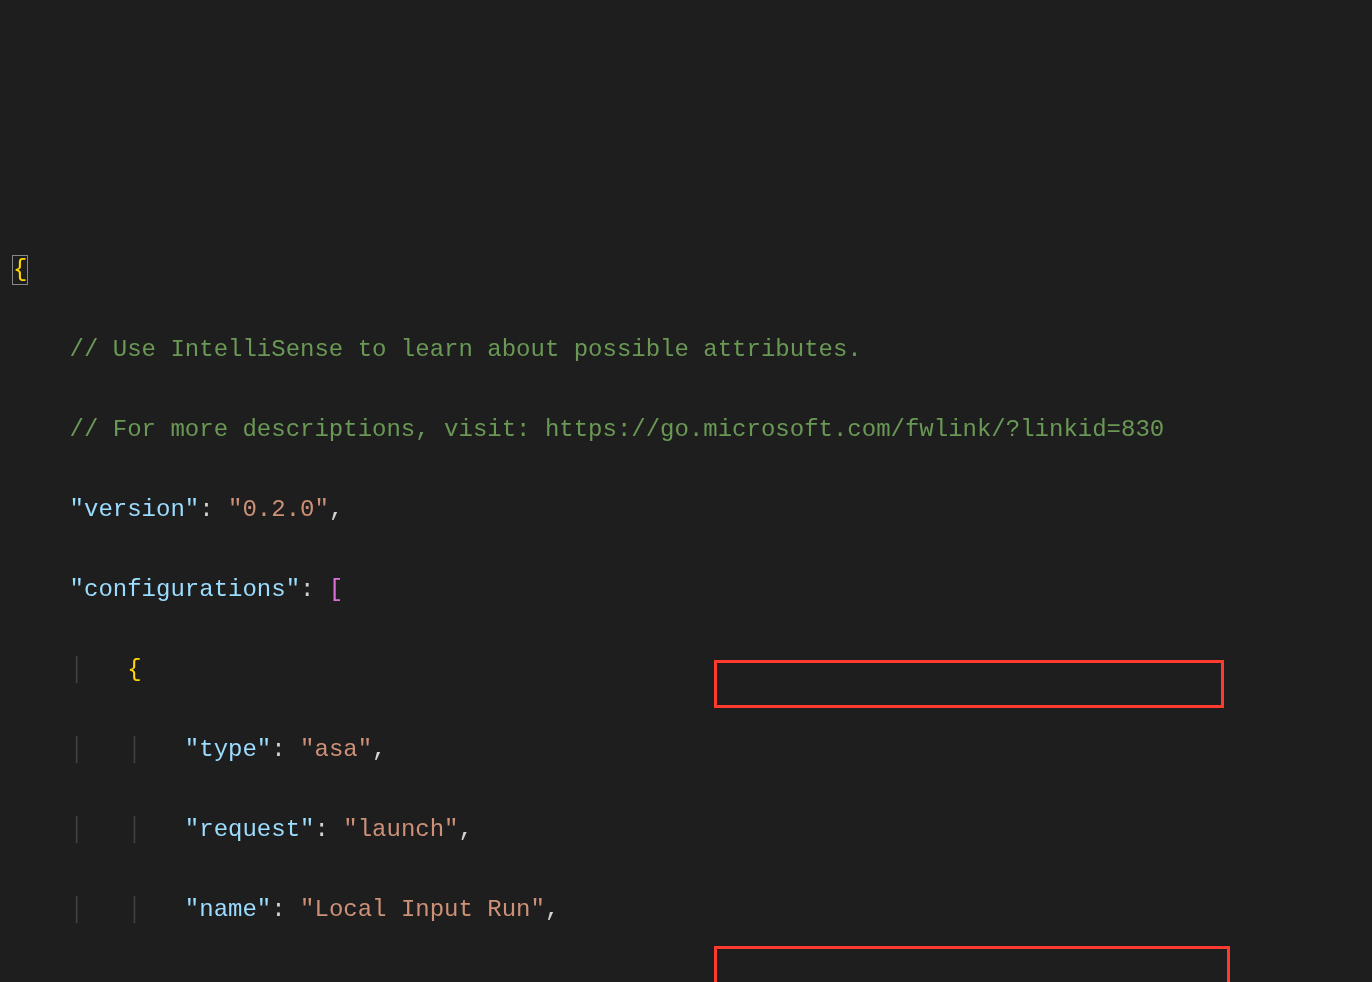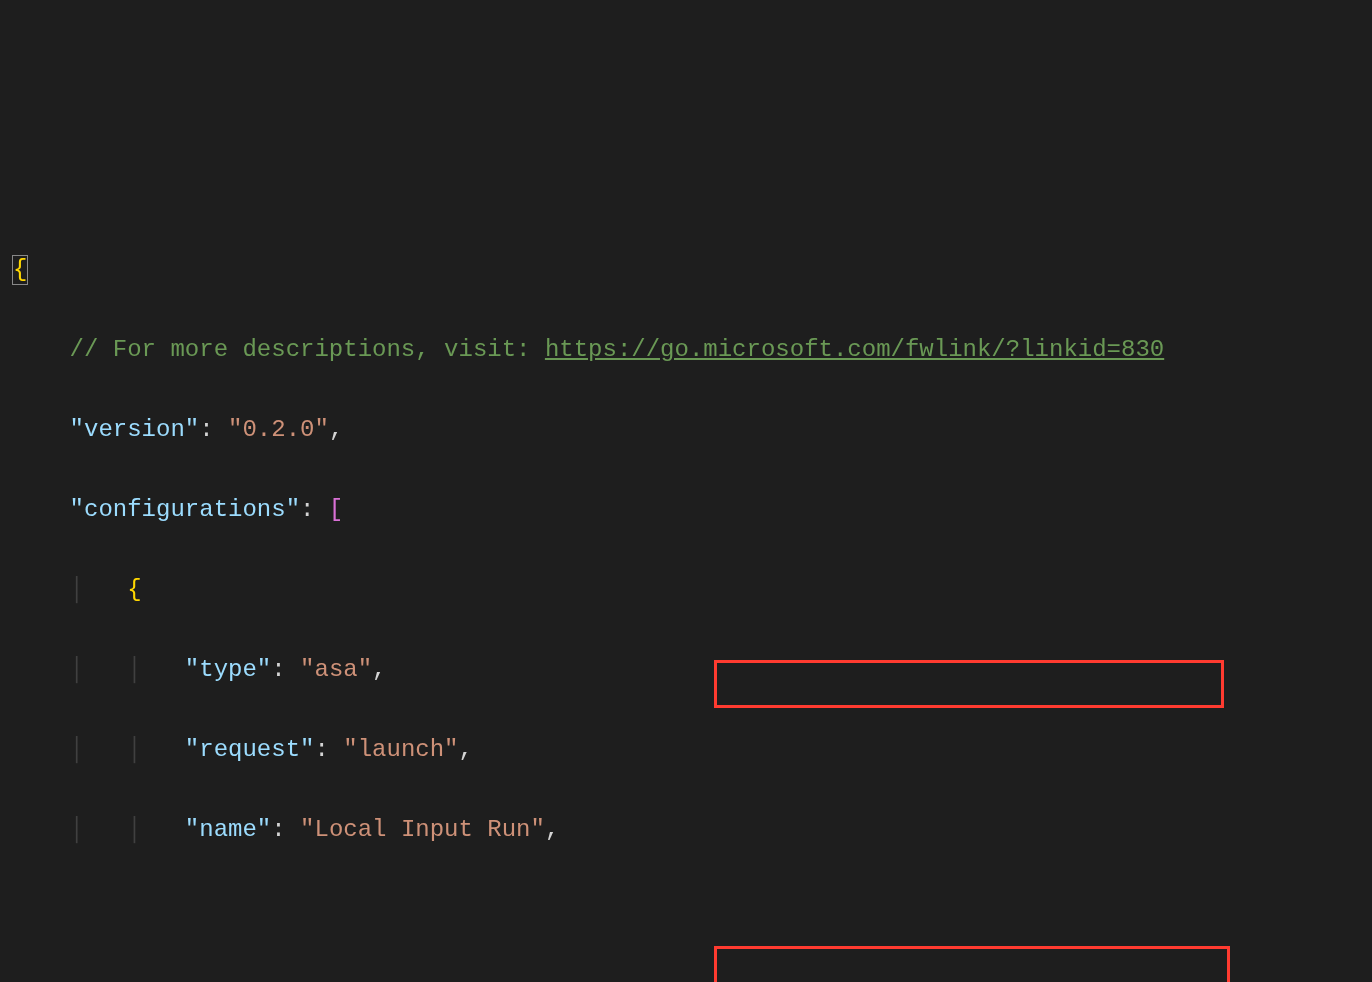--- a/index.html
+++ b/index.html
@@ -15,21 +15,21 @@
   }
   .editor {
     padding: 10px 12px 0 12px;
   }
   .comment { color: #6a9955; }
   .key { color: #9cdcfe; }
   .string { color: #ce9178; }
   .punct { color: #d4d4d4; }
   .bracket0 { color: #ffd700; }
   .bracket1 { color: #da70d6; }
-  .linkunder { text-decoration: underline; text-decoration-color: #6a9955; }
+  .linkunder { text-decoration-color: #6a9955; }
   .indent-guide { color: #404040; }
   .bracket-box {
     display: inline-block;
     border: 1px solid #888;
     line-height: 28px;
     height: 30px;
     min-width: 16px;
     text-align: center;
     vertical-align: baseline;
   }
@@ -42,20 +42,21 @@
   .line { white-space: pre; }
 </style>
 </head>
 <body>
 
 
 
 <div class="editor">
 <div class="code-content">
 <div class="line"><span class="bracket-box bracket0">{</span></div>
+<div class="line">    <span class="comment">// Use IntelliSense to learn about possible attributes.</span></div>
 <div class="line">    <span class="comment">// For more descriptions, visit: </span><span class="comment linkunder">https://go.microsoft.com/fwlink/?linkid=830</span></div>
 <div class="line">    <span class="key">"version"</span><span class="punct">: </span><span class="string">"0.2.0"</span><span class="punct">,</span></div>
 <div class="line">    <span class="key">"configurations"</span><span class="punct">: </span><span class="bracket1">[</span></div>
 <div class="line">    <span class="indent-guide">│</span>   <span class="bracket0">{</span></div>
 <div class="line">    <span class="indent-guide">│   │</span>   <span class="key">"type"</span><span class="punct">: </span><span class="string">"asa"</span><span class="punct">,</span></div>
 <div class="line">    <span class="indent-guide">│   │</span>   <span class="key">"request"</span><span class="punct">: </span><span class="string">"launch"</span><span class="punct">,</span></div>
 <div class="line">    <span class="indent-guide">│   │</span>   <span class="key">"name"</span><span class="punct">: </span><span class="string">"Local Input Run"</span><span class="punct">,</span></div>
 
 
 

